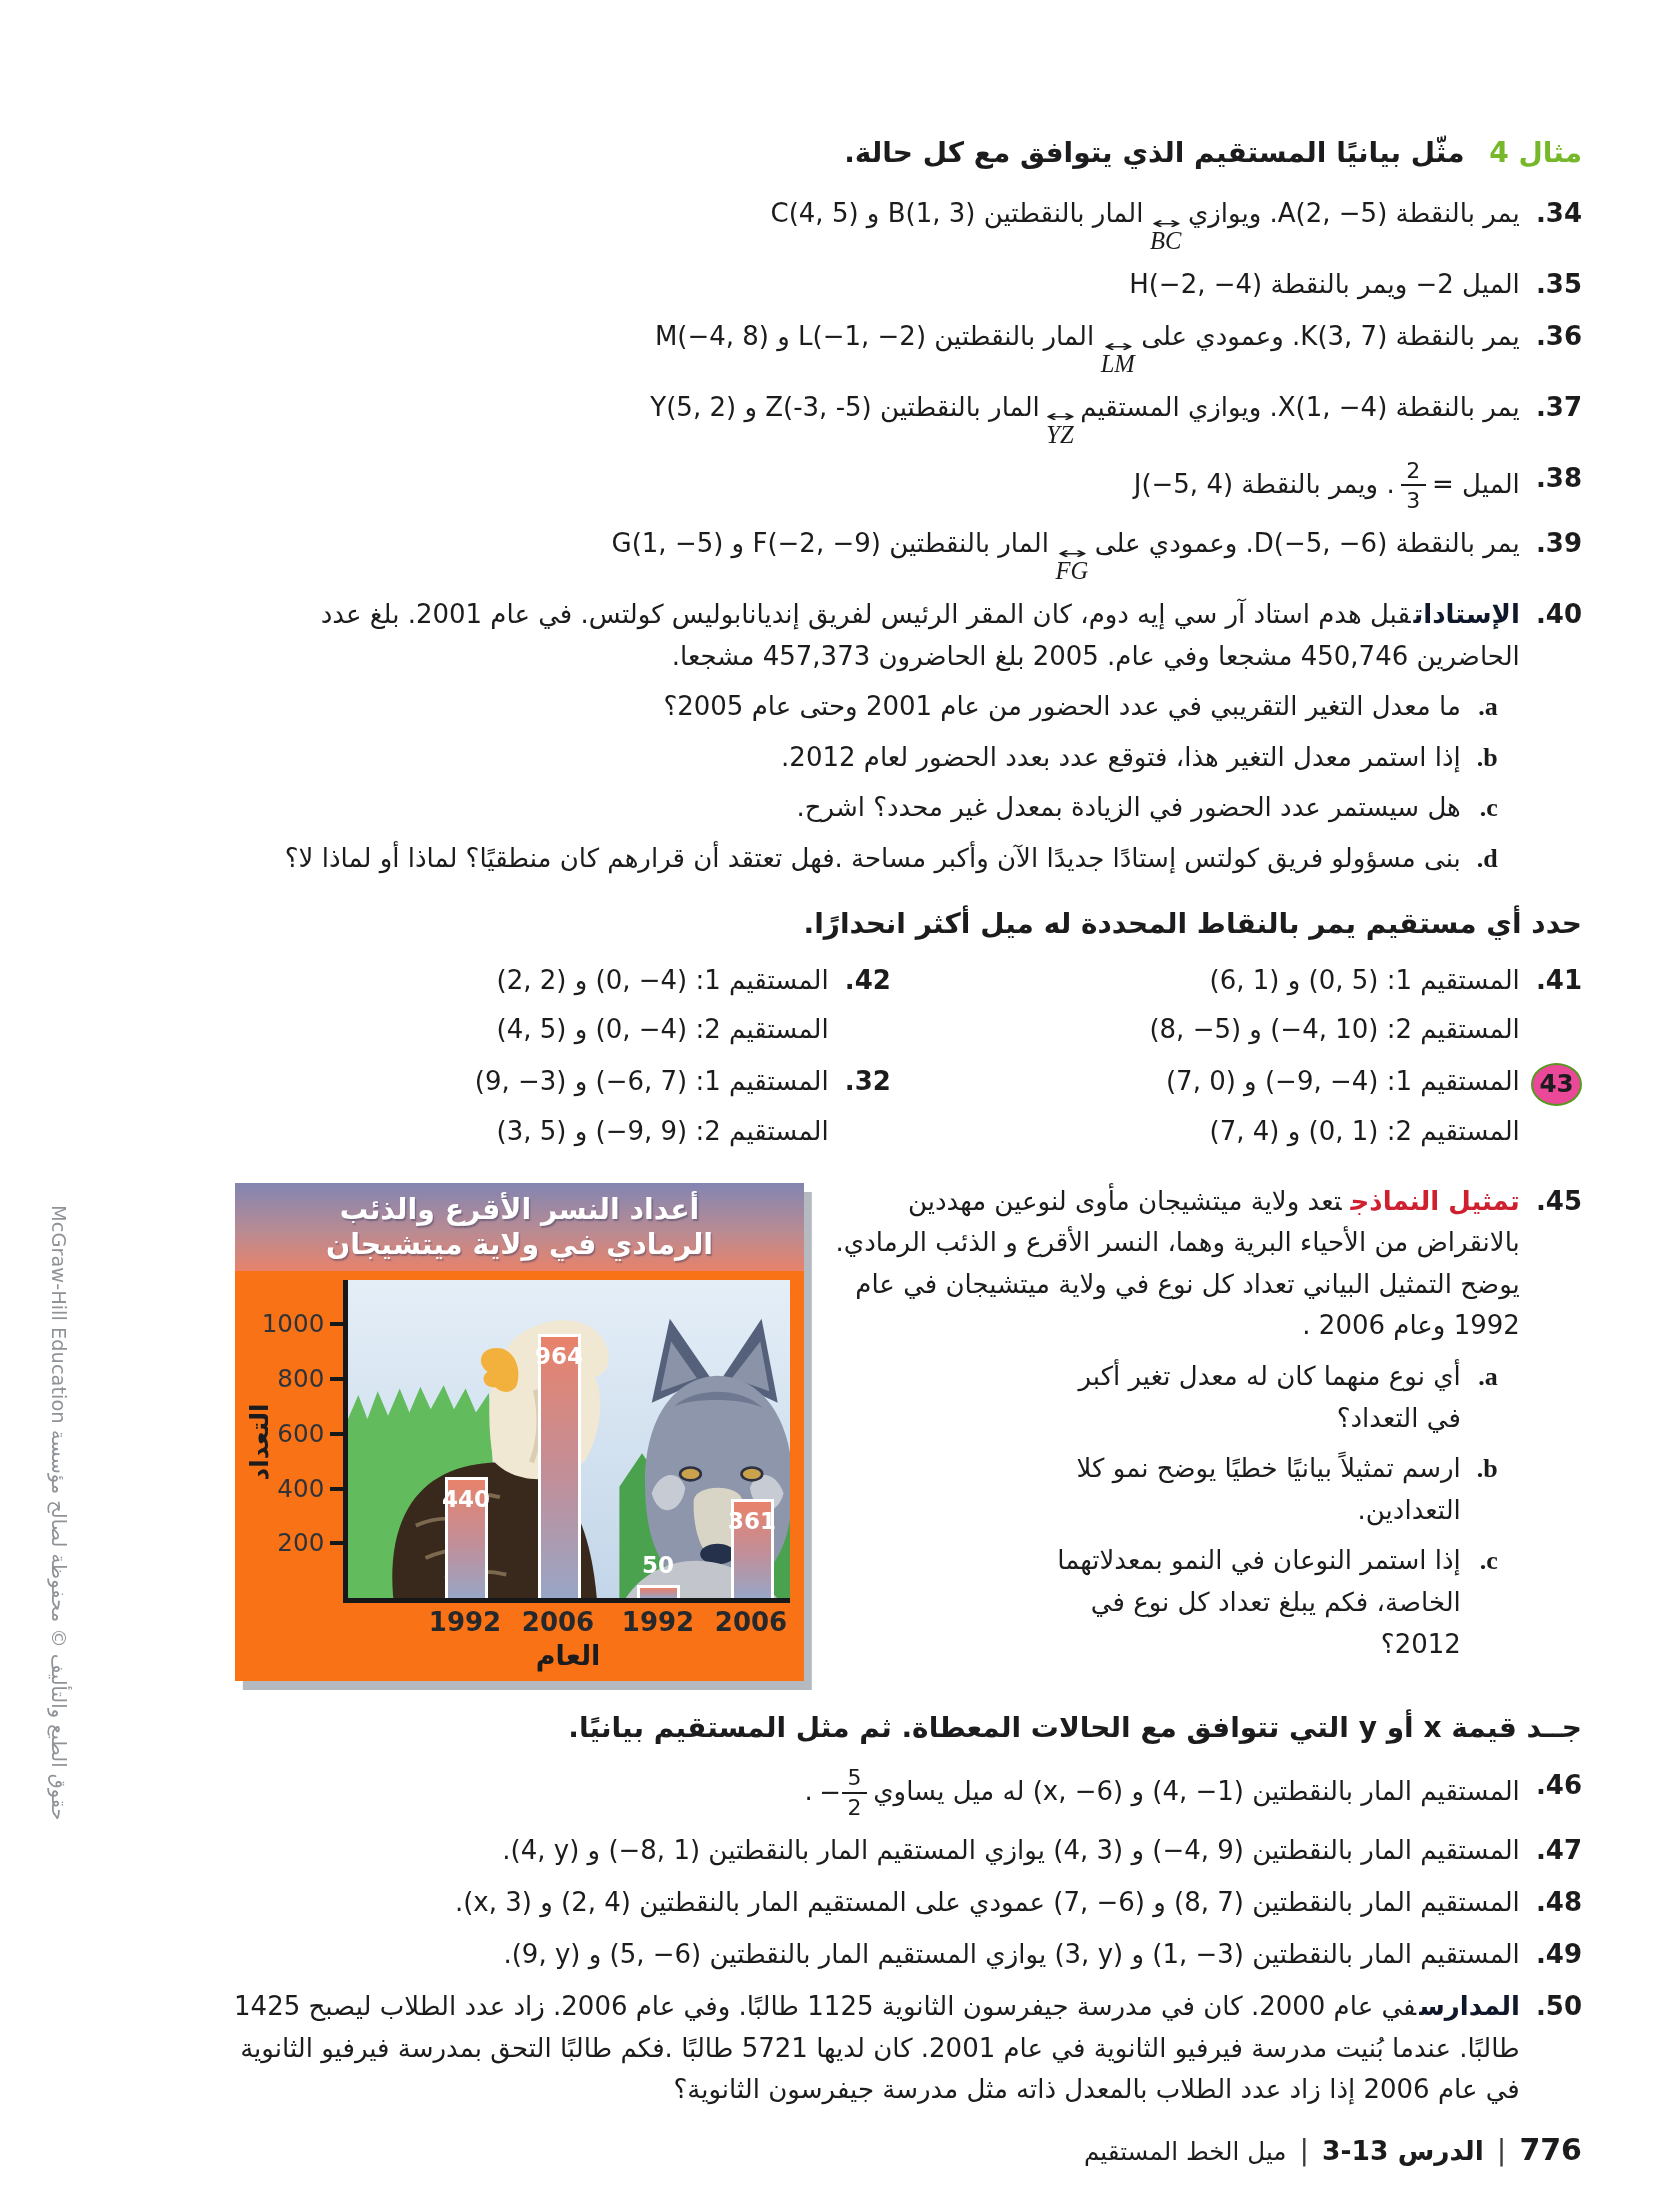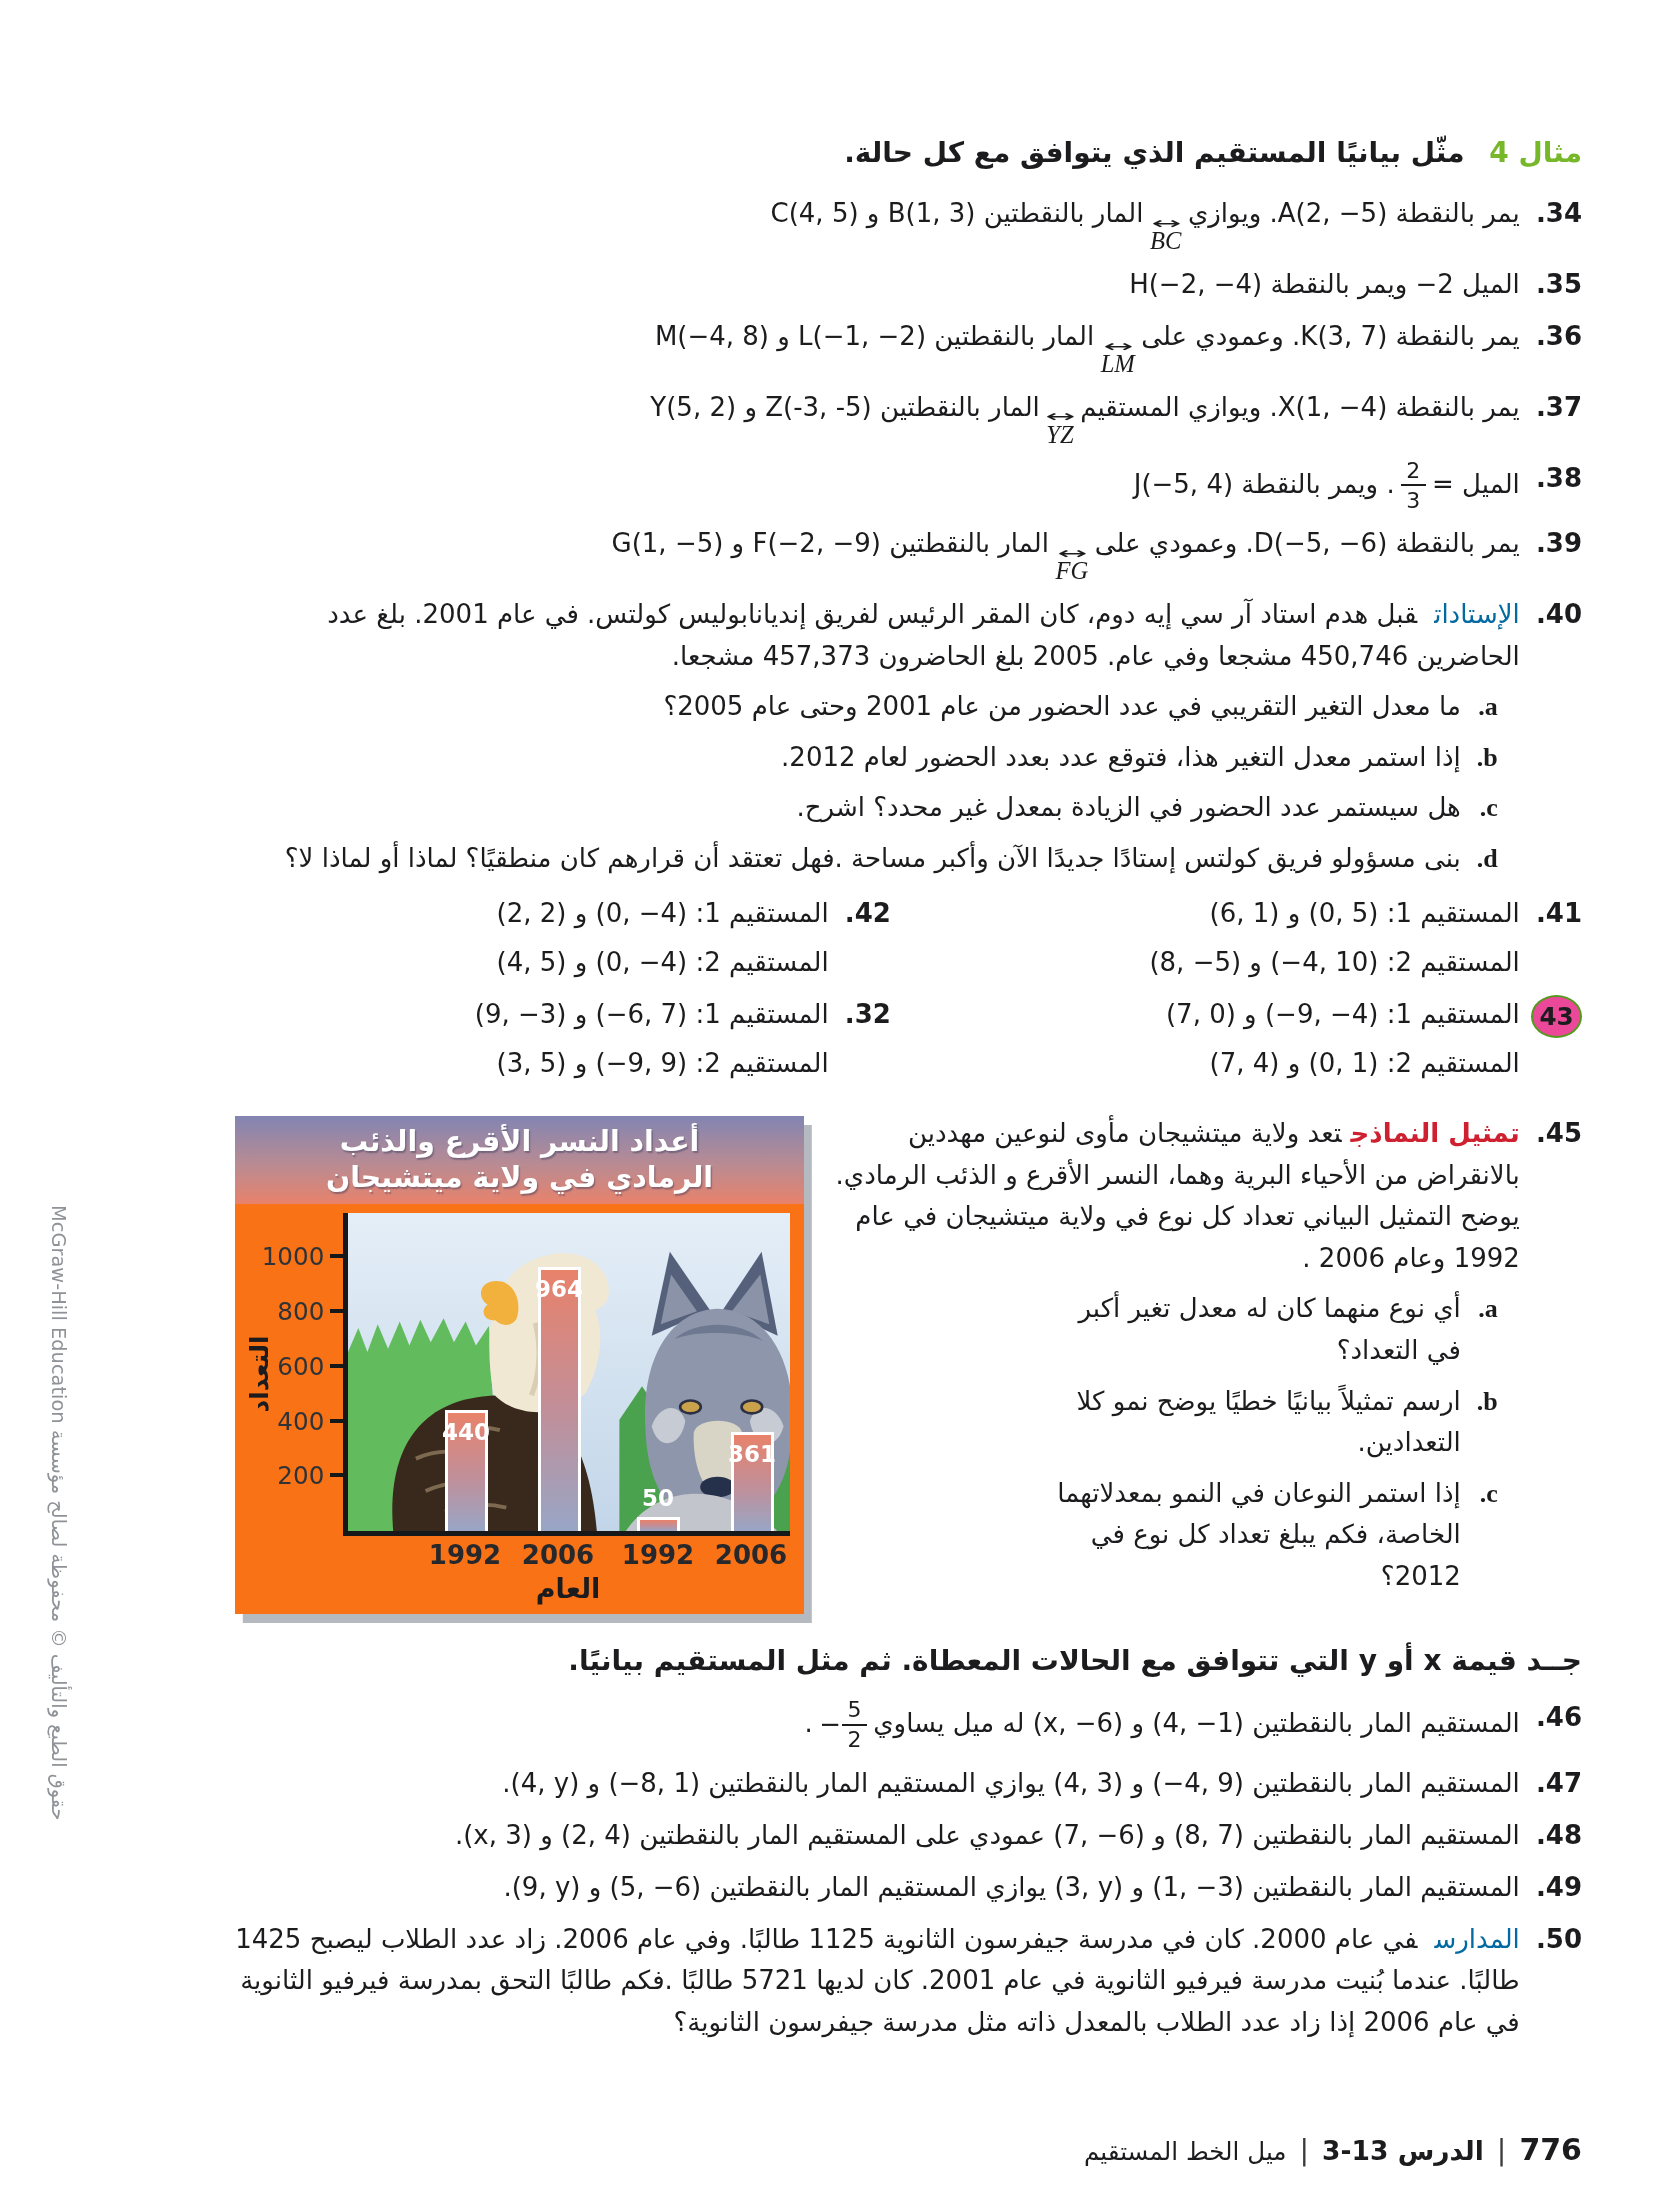--- a/index.html
+++ b/index.html
@@ -12,21 +12,21 @@
   
   .hdr-row{display:flex;align-items:baseline;gap:24.6px;margin-bottom:19.4px;}
   .badge{color:#76b82a;font-weight:bold;font-size:28px;white-space:nowrap;}
   .sec-h{font-weight:bold;font-size:28px;line-height:1.5;margin:0;}
   
   .prob{display:flex;margin-bottom:10.3px;line-height:1.6;}
   .pnum{font-weight:bold;min-width:57px;flex:none;margin-left:5.2px;}
   .ptext{flex:1;}
   .sub{display:flex;margin:9px 22px 0 0;line-height:1.6;}
   .slabel{font-family:"Liberation Serif",serif;font-weight:bold;min-width:37px;flex:none;}
-  .kw-blue{color:#0369a1;font-weight:normal;margin-left:17px;}
+  .kw-blue{color:#0f172a;font-weight:bold;margin-left:3px;}
   .kw-red{color:#cf2030;font-weight:bold;margin-left:9px;}
   .mt36{margin-top:23px;} .mt40{margin-top:26px;} .mb24{margin-bottom:15.5px;}
   
   .grid2{display:grid;grid-template-columns:1fr 1fr;column-gap:28.4px;margin-top:13px;}
   .l2{display:block;margin-top:7.8px;}
   .pnum-circle{min-width:57px;flex:none;margin-left:5.2px;display:flex;align-items:flex-start;}
   .circle43{display:flex;align-items:center;justify-content:center;width:47px;height:39px;
     border-radius:50%;background:#ec4899;border:2.6px solid #55991f;font-weight:bold;font-size:24.6px;
     margin-top:1.3px;}
   
@@ -158,20 +158,21 @@
           <span class="slabel">c.</span>
           <span>هل سيستمر عدد الحضور في الزيادة بمعدل غير محدد؟ اشرح.</span>
         </span>
       <span class="sub">
           <span class="slabel">d.</span>
           <span>بنى مسؤولو فريق كولتس إستادًا جديدًا الآن وأكبر مساحة .فهل تعتقد أن قرارهم كان منطقيًا؟ لماذا أو لماذا لا؟</span>
         </span>
     </span>
   </div>
 
+  <p class="sec-h mt36 mb24">حدد أي مستقيم يمر بالنقاط المحددة له ميل أكثر انحدارًا.</p>
 
   <div class="grid2">
     <div class="prob">
       <span class="pnum">41.</span>
       <span class="ptext"><span>المستقيم 1: ⁦(0, 5)⁩ و ⁦(6, 1)⁩</span><span class="l2">المستقيم 2: ⁦(−4, 10)⁩ و ⁦(8, −5)⁩</span></span>
     </div>
     <div class="prob">
       <span class="pnum">42.</span>
       <span class="ptext"><span>المستقيم 1: ⁦(0, −4)⁩ و ⁦(2, 2)⁩</span><span class="l2">المستقيم 2: ⁦(0, −4)⁩ و ⁦(4, 5)⁩</span></span>
     </div>

